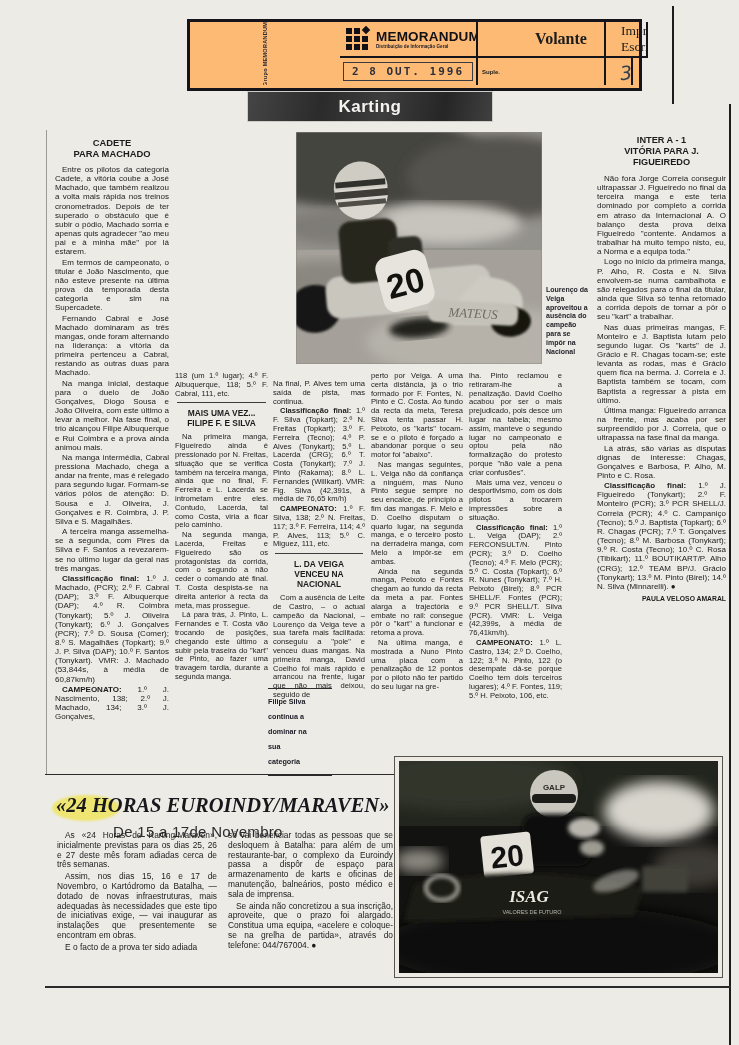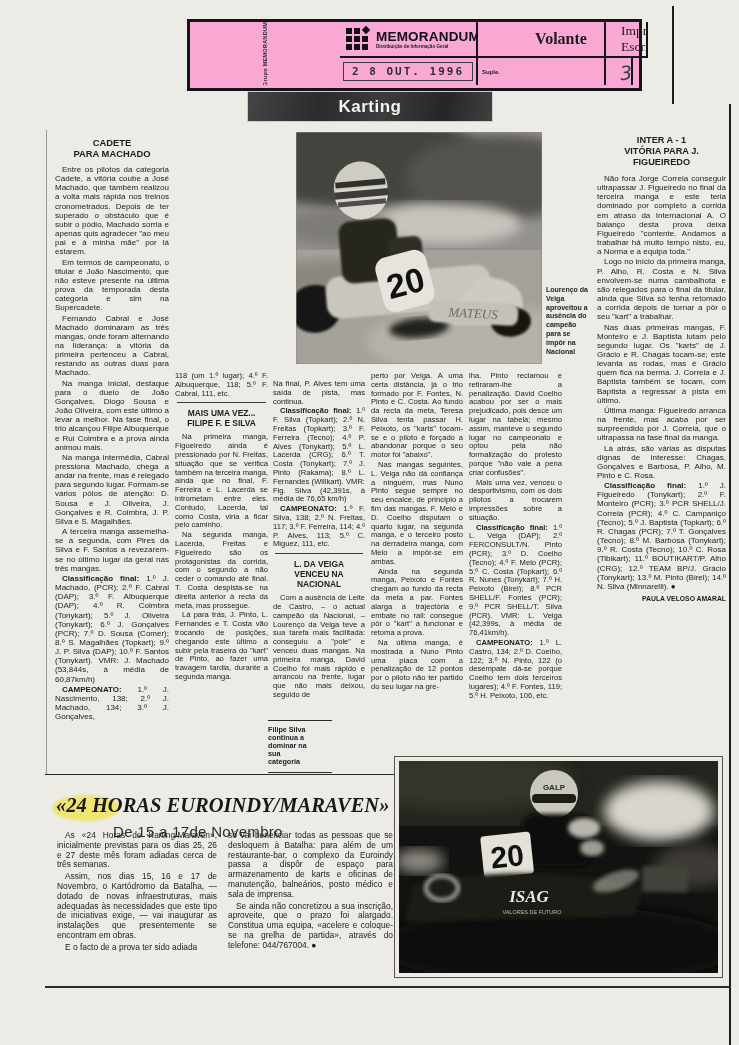--- a/index.html
+++ b/index.html
@@ -1,21 +1,21 @@
 <!DOCTYPE html>
 <html lang="pt"><head>
 <meta charset="utf-8">
 <style>
   html,body{margin:0;padding:0;}
   body{background:#c9c8c4;}
   .page{position:relative;width:739px;height:1045px;background:#ecebe6;overflow:hidden;
         font-family:"Liberation Sans", sans-serif;color:#1c1c1c;}
   
   .stamp{position:absolute;left:187px;top:19px;width:449px;height:66px;
-         border:3px solid #14141a;background:#f9a8d4;display:grid;
+         border:3px solid #14141a;background:#fdba74;display:grid;
          grid-template-columns:150px 138px 128px 27px;grid-template-rows:36px 27px;}
   .cell{position:relative;overflow:hidden;}
   .b-r{border-right:2px solid #14141a;}
   .b-b{border-bottom:2px solid #14141a;padding-left:40px;}
   .logo-cell{display:flex;align-items:center;gap:4px;padding:2px 2px 2px 6px;}
   .logo-mark{width:26px;height:22px;position:relative;flex:0 0 auto;}
   .logo-mark i{position:absolute;width:6px;height:6px;background:#101016;}
   .logo-mark .dm{transform:rotate(45deg);}
   .brand{font-weight:bold;font-size:13.5px;letter-spacing:.2px;color:#101016;line-height:13px;}
   .brand-sub{font-size:4.6px;font-weight:bold;color:#20202a;margin-top:1px;}
@@ -51,21 +51,21 @@
   .bt2{font-size:7.6px;line-height:8.8px;}
   .h1a{font-weight:bold;font-size:9.4px;line-height:11px;text-align:center;white-space:pre-line;margin:2px 0 6px;}
   .h2a{font-weight:bold;font-size:8.4px;line-height:10px;text-align:center;white-space:pre-line;margin:5px 0 5px;}
   .rule{border-top:1px solid #3c3c3c;margin:4px 2px;}
   b.lead{font-weight:bold;}
   .byline{font-size:6.8px;font-weight:bold;text-align:right;margin-top:3px;}
   
   .photo{position:absolute;display:block;}
   .caption-side{position:absolute;left:546px;top:286px;width:58px;font-size:7px;line-height:8.8px;
                 font-weight:bold;white-space:pre-line;color:#23232a;}
-  .caption-inset{position:absolute;left:268px;top:720px;width:64px;font-size:7.2px;line-height:8px;
+  .caption-inset{position:absolute;left:268px;top:688px;width:64px;font-size:7.2px;line-height:15px;
                  font-weight:bold;white-space:pre-line;border-top:1.5px solid #2a2a2a;
                  border-bottom:1.5px solid #2a2a2a;padding:5px 0 6px;color:#20202a;}
   
   .kicker{position:absolute;left:113px;top:823px;font-size:15px;color:#2c2c2c;letter-spacing:.3px;}
   .headline{position:absolute;left:56px;top:794px;width:342px;font-family:"Liberation Serif", serif;
             font-style:italic;font-weight:bold;font-size:20.5px;color:#17171c;white-space:nowrap;z-index:2;}
   .hl-mark{position:absolute;left:52px;top:795px;width:68px;height:26px;background:#f0e45e;
            border-radius:50%;opacity:.85;z-index:1;filter:blur(1px);}
   .feat-col{position:absolute;top:831px;text-align:justify;font-size:8.4px;line-height:9.8px;}
   .feat-col p{margin:0 0 2px 0;text-indent:8px;}

